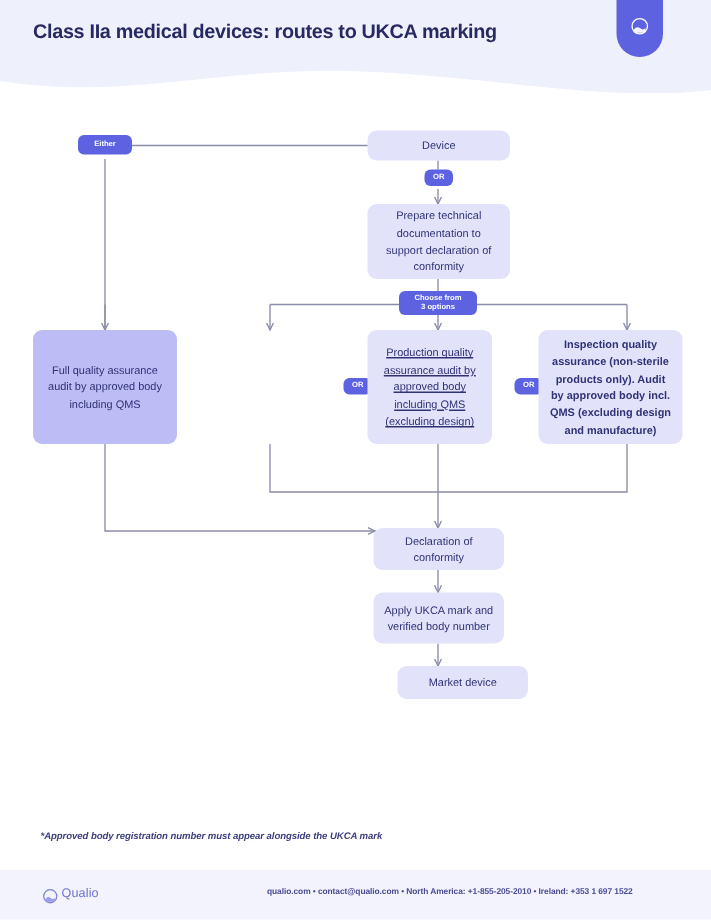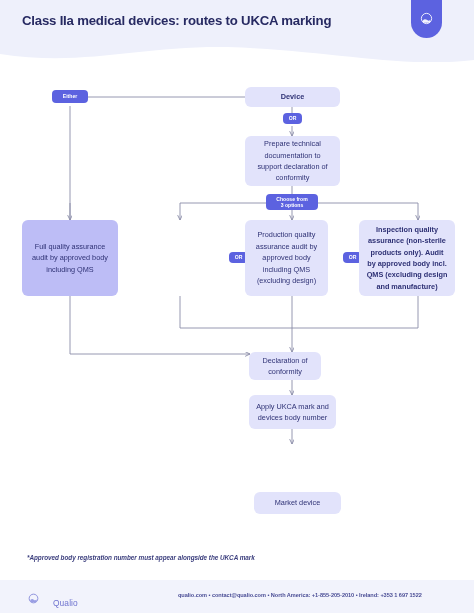--- a/index.html
+++ b/index.html
@@ -125,22 +125,22 @@
     top: 580px;
     width: 474px;
     height: 33px;
     background: #f2f3fc;
   }
   .footer-brand {
     position: absolute;
     left: 28px;
     top: 10px;
     display: flex;
-    align-items: flex-end;
-    gap: 14px;
+    align-items: flex-start;
+    gap: 2px;
   }
   .footer-brand-name {
     font-size: 8.4px;
     color: #6f73cf;
     letter-spacing: 0.1px;
   }
   .footer-contact {
     position: absolute;
     left: 178px;
     top: 12px;
@@ -210,36 +210,36 @@
 
   <div class="badge" style="left:283px; top:51px; width:19px; height:11px;">OR</div>
 
   <div class="badge" style="left:266px; top:132px; width:52px; height:16px;">Choose from
 3 options</div>
 
   <div class="badge" style="left:229px; top:190px; width:19px; height:11px;">OR</div>
 
   <div class="badge" style="left:343px; top:190px; width:19px; height:11px;">OR</div>
 
-  <div class="node" style="left:245px; top:25px; width:95px; height:20px;font-weight:bold;">Device</div>
+  <div class="node" style="left:245px; top:25px; width:95px; height:20px;">Device</div>
 
   <div class="node" style="left:245px; top:74px; width:95px; height:50px;">Prepare technical documentation to support declaration of conformity</div>
 
   <div class="node strong" style="left:22px; top:158px; width:96px; height:76px;">Full quality assurance audit by approved body including QMS</div>
 
 
-  <div class="node" style="left:245px; top:158px; width:83px; height:76px;">Production quality assurance audit by approved body including QMS (excluding design)</div>
+  <div class="node" style="left:245px; top:158px; width:83px; height:76px;text-decoration:underline;">Production quality assurance audit by approved body including QMS (excluding design)</div>
 
   <div class="node" style="left:359px; top:158px; width:96px; height:76px;font-weight:bold;">Inspection quality assurance (non-sterile products only). Audit by approved body incl. QMS (excluding design and manufacture)</div>
 
-  <div class="node" style="left:249px; top:290px; width:72px; height:28px;">Declaration of conformity</div>
-
-  <div class="node" style="left:249px; top:333px; width:87px; height:34px;">Apply UKCA mark and devices body number</div>
-
-  <div class="node" style="left:254px; top:382px; width:87px; height:22px;margin-top:48px;">Market device</div>
+  <div class="node" style="left:249px; top:290px; width:87px; height:28px;">Declaration of conformity</div>
+
+  <div class="node" style="left:249px; top:333px; width:87px; height:34px;">Apply UKCA mark and verified body number</div>
+
+  <div class="node" style="left:265px; top:382px; width:87px; height:22px;">Market device</div>
 </div>
 
 <div class="footnote">*Approved body registration number must appear alongside the UKCA mark</div>
 
 <div class="footer">
   <div class="footer-brand">
     <span>
       <svg width="11" height="11" viewBox="0 0 24 24">
         <circle cx="12" cy="12" r="9.5" fill="none" stroke="#7b7fd6" stroke-width="1.8"></circle>
         <path d="M5 15.5 Q9 11.5 12.5 14.5 Q16 17.5 19 14.2 L19 18 Q19 20 17 20 L7 20 Q5 20 5 18 Z" fill="#9a9ee4"></path>

